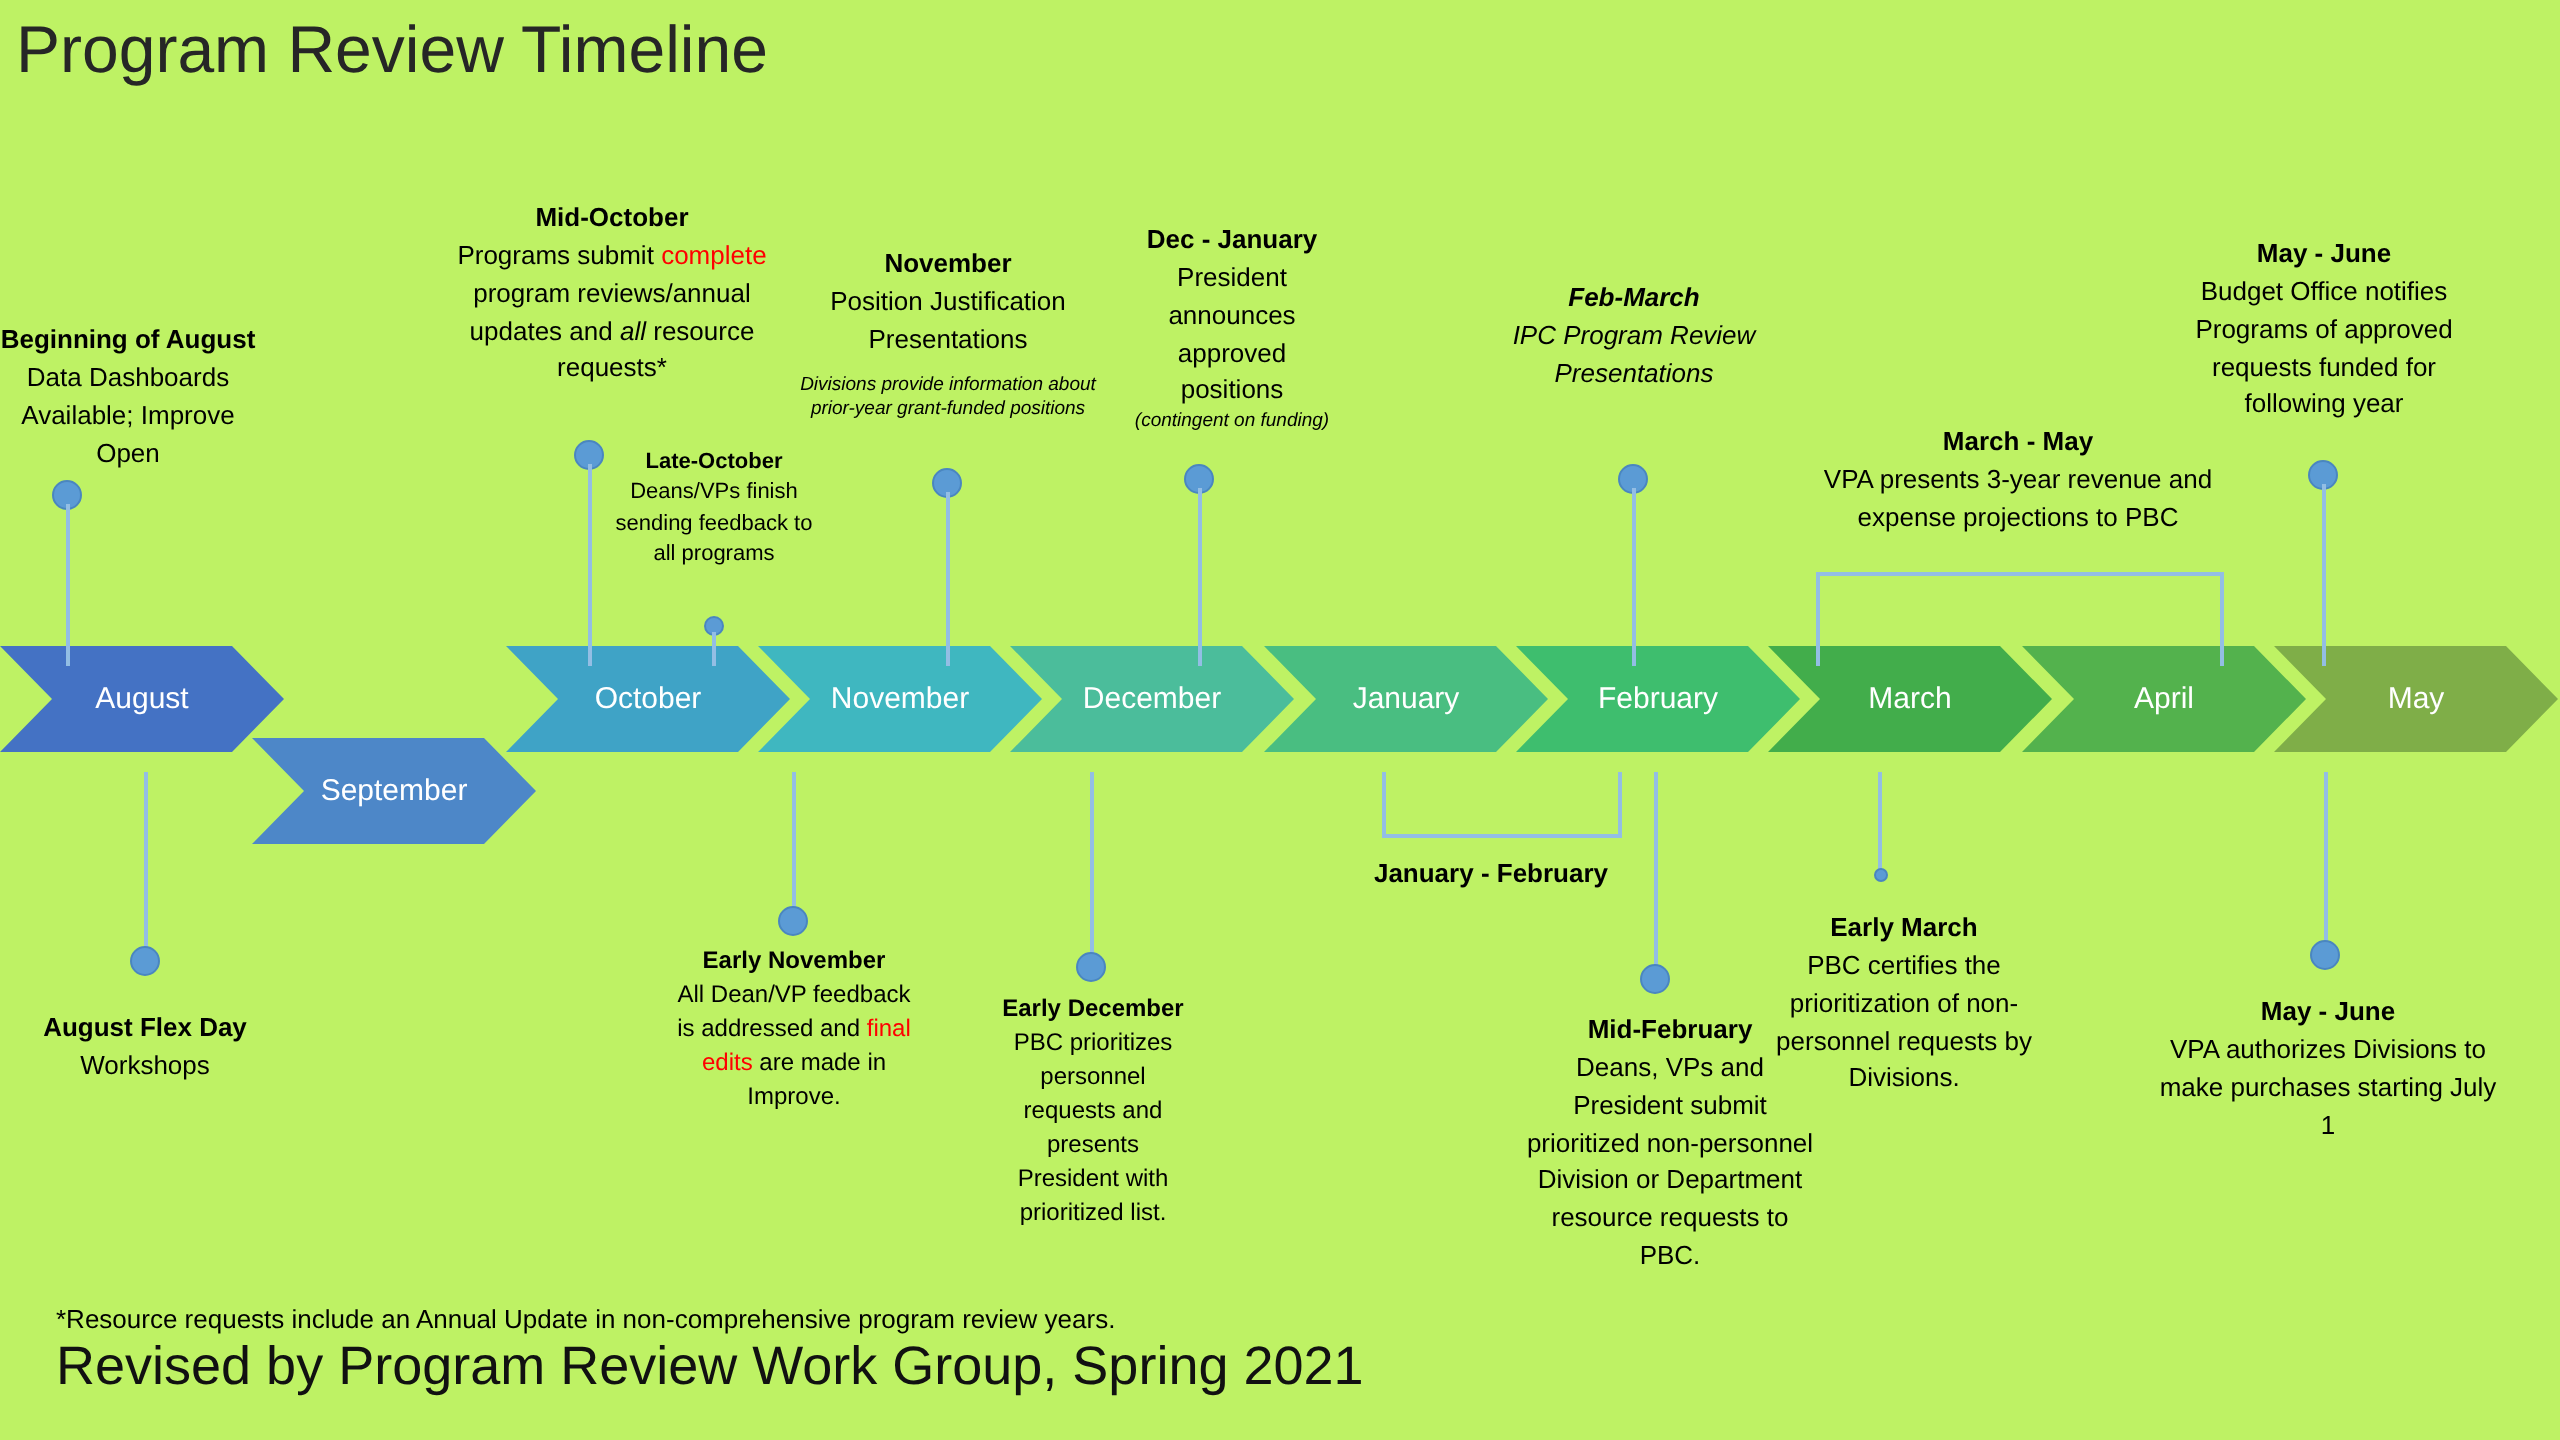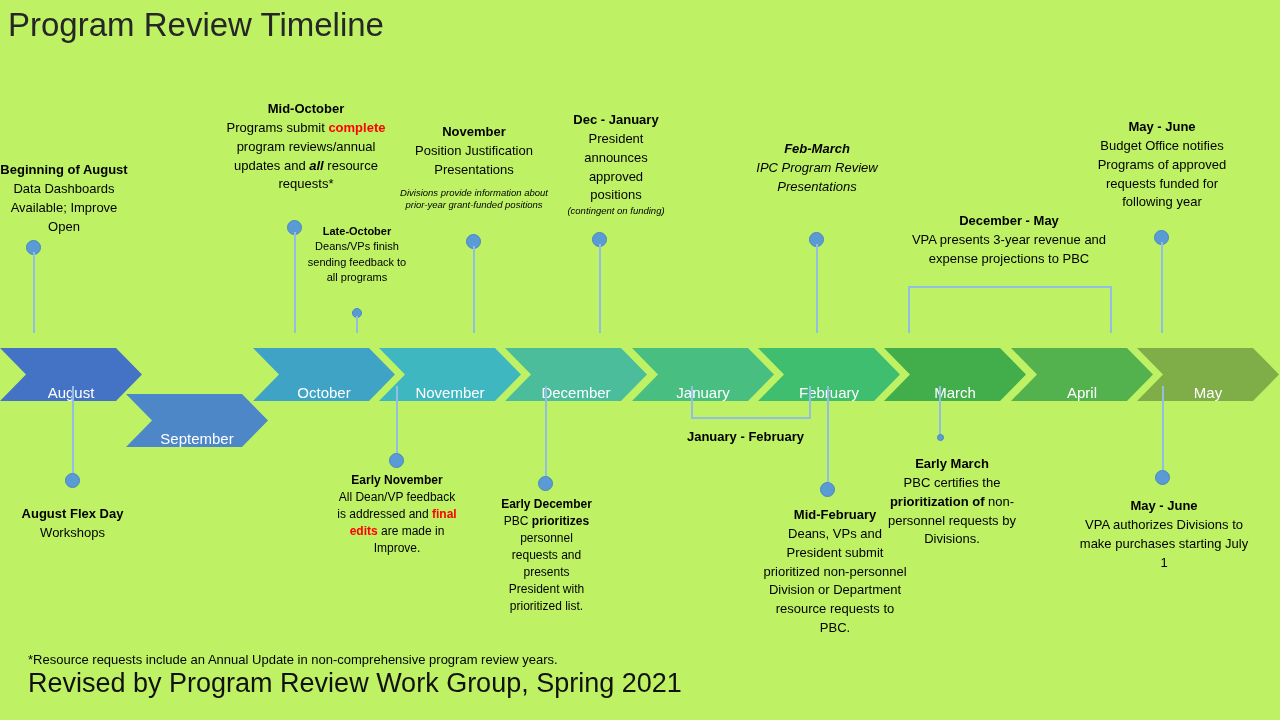--- a/index.html
+++ b/index.html
@@ -7,29 +7,29 @@
   #slide {
     position:relative; width:1280px; height:720px; background:#bef264;
     overflow:hidden; font-family:"Liberation Sans", sans-serif; color:#000;
   }
   .title {
     position:absolute; left:8px; top:6px; font-size:33px; font-weight:400;
     color:#262626; letter-spacing:0px;
   }
   
   .chev {
-    position:absolute; top:348px; height:53px; width:142px;
+    position:absolute; top:323px; height:53px; width:142px;
     clip-path: polygon(0 0, 116px 0, 142px 50%, 116px 100%, 0 100%, 26px 50%);
-    display:flex; align-items:flex-end; justify-content:center;
+    display:flex; align-items:center; justify-content:center;
     color:#fff; font-size:15px;
   }
   
   .co { position:absolute; text-align:center; line-height:1.45; font-size:13px; }
   .co .h { font-weight:bold; }
-  .b { font-weight:bold; }
+  .b { font-weight:normal; }
   .i { font-style:italic; }
   .red { color:#ff0000; }
   .note { font-style:italic; font-size:9.5px; line-height:1.3; margin-top:7px; }
   .sm { font-size:11px; line-height:1.4; }
   .md { font-size:12px; line-height:1.42; }
   
   .vline { position:absolute; width:2px; background:#93bee4; }
   .hline { position:absolute; height:2px; background:#93bee4; }
   .dot {
     position:absolute; background:#5b9bd5; border:1px solid #4a86c0;
@@ -118,21 +118,21 @@
   <div class="vline" style="left:599px; top:244px; height:89px;"></div>
 
   <div class="co" style="left:756px; top:140px; width:122px;font-style:italic;">
     <div class="h">Feb-March</div>
     <div>IPC Program Review Presentations</div>
   </div>
   <div class="dot" style="left:809px; top:232px;"></div>
   <div class="vline" style="left:816px; top:244px; height:89px;"></div>
 
   <div class="co" style="left:903px; top:212px; width:212px;">
-    <div class="h">December - May</div>
+    <div class="h">March - May</div>
     <div>VPA presents 3-year revenue and expense projections to PBC</div>
   </div>
   <div class="hline" style="left:908px; top:286px; width:204px;"></div>
   <div class="vline" style="left:908px; top:286px; height:47px;"></div>
   <div class="vline" style="left:1110px; top:286px; height:47px;"></div>
 
   <div class="co" style="left:1082px; top:118px; width:160px;">
     <div class="h">May - June</div>
     <div>Budget Office notifies Programs of approved requests funded for following year</div>
   </div>

